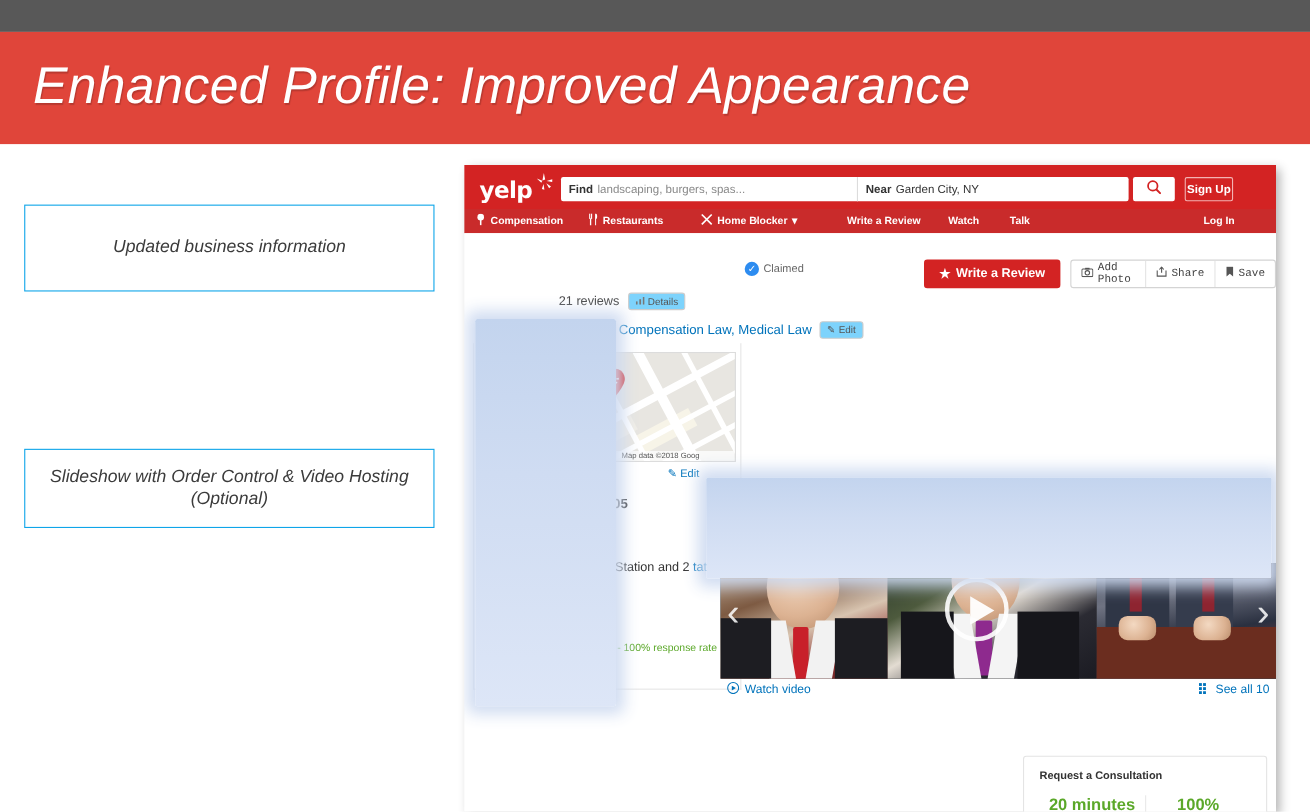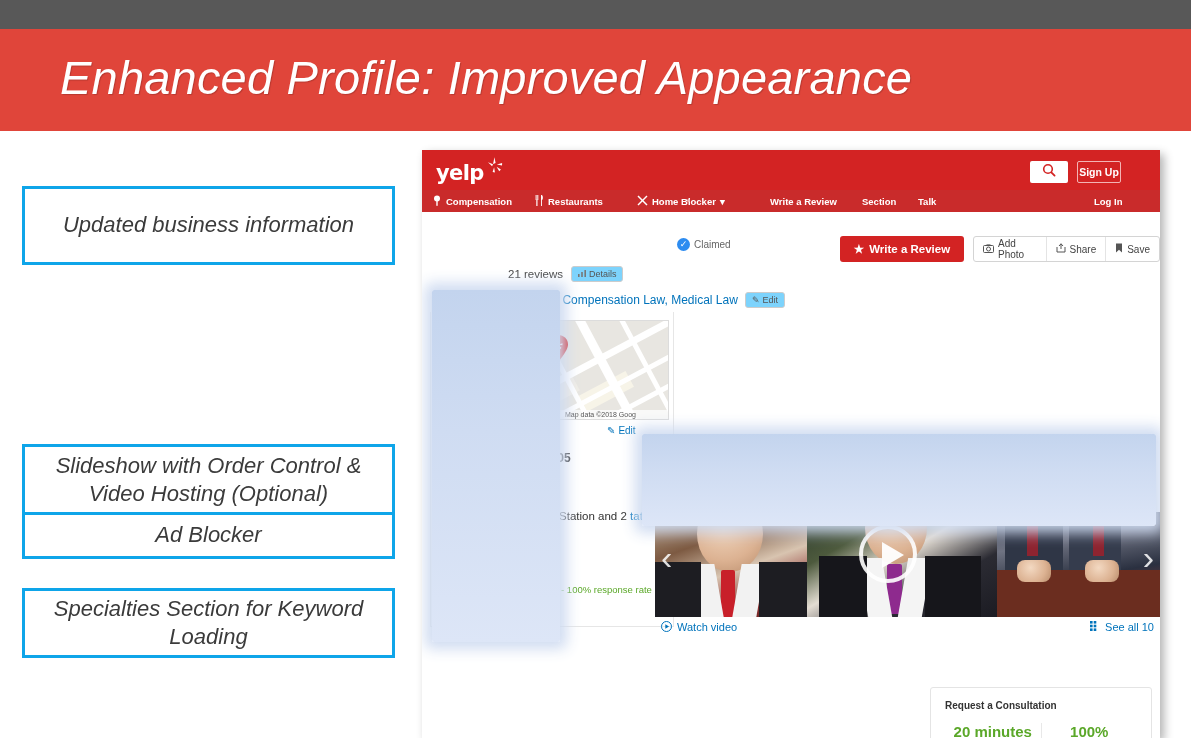--- a/index.html
+++ b/index.html
@@ -18,35 +18,34 @@
   }
   .title-band {
     position: absolute; left: 0; top: 29px; width: 1191px; height: 102px;
     background: #e0453a;
   }
   .slide-title {
     position: absolute; left: 30px; top: 50px;
     font-size: 47px; font-style: italic; color: #ffffff;
     letter-spacing: 0.2px; white-space: nowrap;
     text-shadow: 1px 1px 1px rgba(0,0,0,0.18);
-    margin-left: 30px;
   }
 
   
   .feature-box {
     position: absolute; left: 22px; width: 373px;
-    border: 3px solid #0ea5e9; background: #ffffff;
+    border: 1px solid #0ea5e9; background: #ffffff;
     display: flex; align-items: center; justify-content: center;
     text-align: center;
-    font-style: italic; font-size: 22px; color: #3b3b3b;
+    font-style: italic; font-size: 16px; color: #3b3b3b;
     line-height: 1.28; padding: 4px 10px;
   }
   #fbox0 { top: 186px;  height: 79px; }
   #fbox1 { top: 297px;  height: 86px; }
-  #fbox2 { top: 408px;  height: 72px; margin-top: 36px; }
+  #fbox2 { top: 408px;  height: 72px; }
   #fbox3 { top: 512px;  height: 47px; }
   #fbox4 { top: 588px;  height: 70px; }
 
   
   .shot {
     position: absolute; left: 422px; top: 150px;
     width: 738px; height: 588px;
     background: #f5f5f5;
     box-shadow: 4px 4px 9px rgba(0,0,0,0.30);
     overflow: hidden;
@@ -137,21 +136,21 @@
     font-size: 11.5px; font-weight: bold;
     display: flex; align-items: center; justify-content: center; gap: 5px;
   }
   .actiongroup {
     position: absolute; left: 551px; top: 24px; height: 26px;
     display: flex; border: 1px solid #d4d4d4; border-radius: 3px;
     background: #ffffff; overflow: hidden;
   }
   .actionbtn {
     display: flex; align-items: center; justify-content: center; gap: 4px;
-    font-size: 10px; color: #444444; padding: 0 9px; height: 100%;
+    font-size: 10px; color: #444444; padding: 0 9px; height: 100%; font-family: Liberation Mono, monospace;
   }
   .actionbtn + .actionbtn { border-left: 1px solid #e4e4e4; }
 
   
   .mapcard {
     position: absolute; left: 110px; top: 108px; width: 137px; height: 100px;
     background: #e8e6e1; border: 1px solid #dcdcdc; overflow: hidden;
   }
   .maproad { position: absolute; background: #ffffff; }
   .mapblock { position: absolute; background: #f0ede6; }
@@ -279,44 +278,48 @@
 
   <div class="topbar-dark"></div>
   <div class="title-band"></div>
   <div class="slide-title">Enhanced Profile: Improved Appearance</div>
 
   <div class="feature-box" id="fbox0">
     <span>Updated business information</span>
   </div>
   <div class="feature-box" id="fbox2">
     <span>Slideshow with Order Control &amp; Video Hosting (Optional)</span>
-  </div>
-  <div class="feature-box" id="fbox3">
-    <span>Ad Blocker</span>
-  </div>
-  <div class="feature-box" id="fbox4">
-    <span>Specialties Section for Keyword Loading</span>
   </div>
 
   <div class="shot">
 
     <div class="yelp-head">
       <div class="yelp-logo">yelp</div>
       <div class="burst">
         <svg width="20" height="20" viewBox="0 0 20 20">
           <g fill="#ffffff">
             <path d="M9.4 2.2 L10.6 8.1 L8.1 9.0 Z"></path>
             <path d="M3.0 7.2 L8.0 9.3 L7.1 11.2 Z"></path>
             <path d="M11.9 9.6 L17.1 8.0 L17.0 10.4 Z"></path>
             <path d="M11.6 11.7 L15.9 14.6 L14.2 16.2 Z"></path>
             <path d="M9.1 12.3 L9.9 17.5 L7.6 16.9 Z"></path>
           </g>
         </svg>
       </div>
 
+      <div class="searchwrap">
+        <div class="sfield">
+          <span class="slabel">Find</span>
+          <span class="sval">landscaping, burgers, spas...</span>
+        </div>
+        <div class="sfield">
+          <span class="slabel">Near</span>
+          <span class="sval dark">Garden City, NY</span>
+        </div>
+      </div>
 
       <div class="searchbtn">
         <span>
           <svg width="14" height="14" viewBox="0 0 14 14">
             <circle cx="6" cy="6" r="4.3" fill="none" stroke="#d32323" stroke-width="1.6"></circle>
             <line x1="9.3" y1="9.3" x2="12.6" y2="12.6" stroke="#d32323" stroke-width="1.8" stroke-linecap="round"></line>
           </svg>
         </span>
       </div>
 
@@ -352,21 +355,21 @@
             </svg>
         </span>
         <span>Home Blocker</span>
         <span>▾</span>
       </div>
       <div class="navdot"></div>
       <div class="navitem" style="left:348px">
         <span>Write a Review</span>
       </div>
       <div class="navitem" style="left:440px">
-        <span>Section</span>
+        <span>Watch</span>
       </div>
       <div class="navitem" style="left:496px">
         <span>Talk</span>
       </div>
       <div class="navitem" style="left:672px">
         <span>Log In</span>
       </div>
     </div>
 
     <div class="yelp-body">

